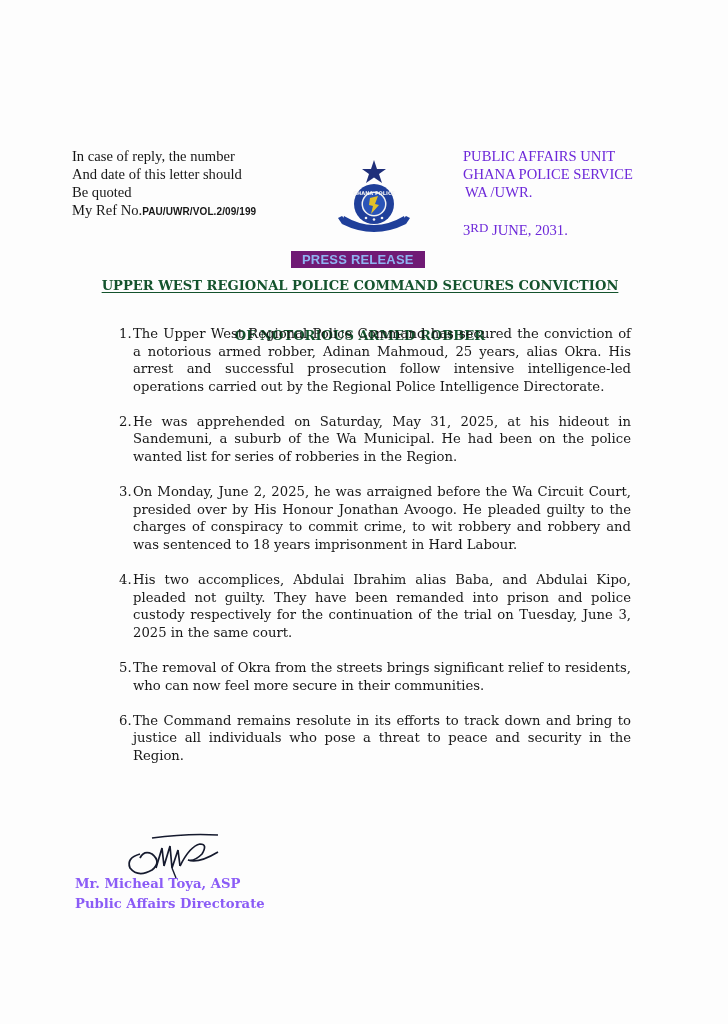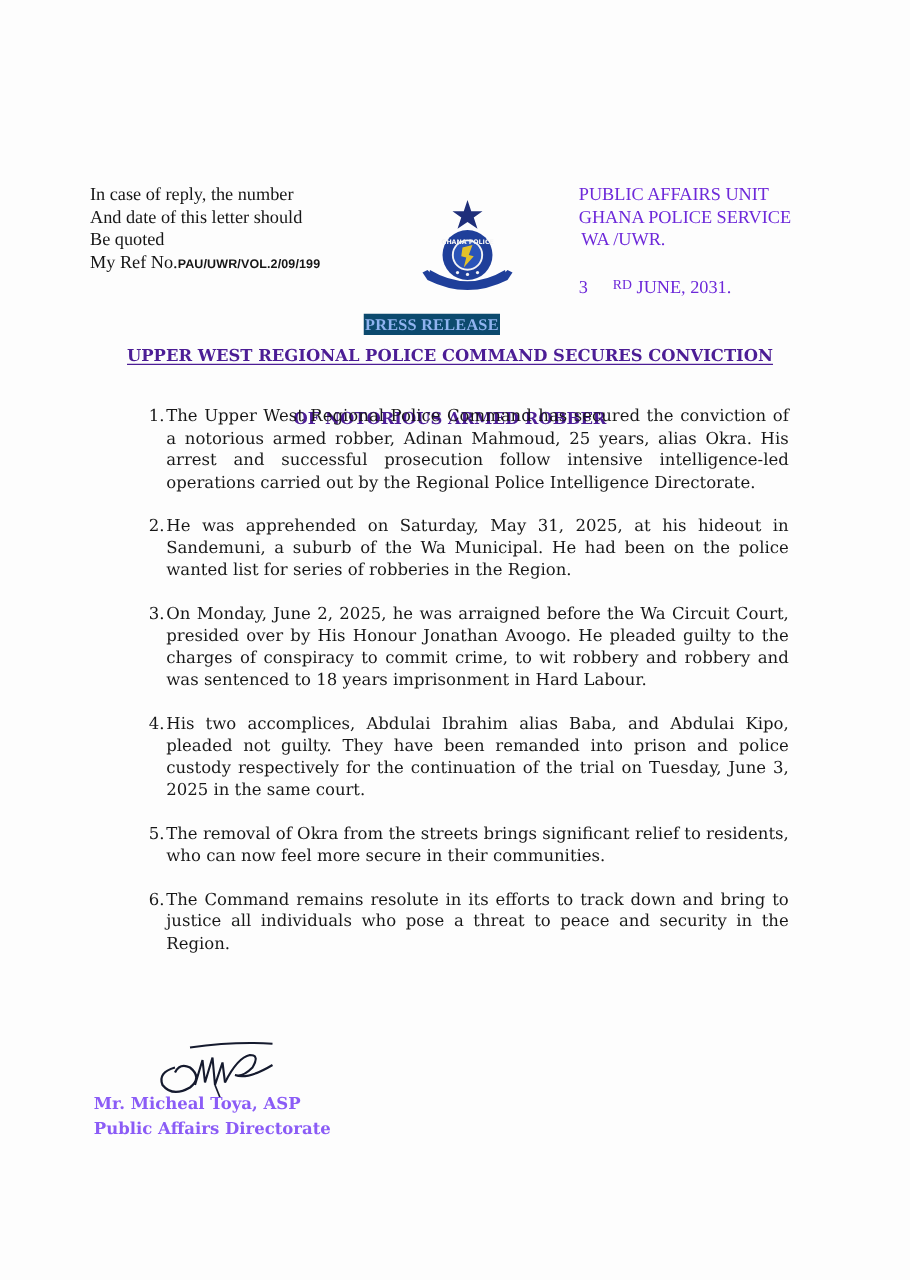--- a/index.html
+++ b/index.html
@@ -44,55 +44,54 @@
     top: 147px;
     font-family: "Liberation Serif", serif;
     font-size: 14.6px;
     line-height: 18px;
     color: #6d28d9;
   }
   .address-block .date {
     margin-top: 18px;
   }
   .date sup {
-    font-size: 11px;
+    font-size: 13px;
     vertical-align: 3px;
-    margin-left: 20px;
   }
   .emblem {
     position: absolute;
     left: 334px;
     top: 158px;
     width: 80px;
     height: 80px;
   }
   .press-badge {
     position: absolute;
     left: 291px;
     top: 251px;
-    background: #0c4a6e;
+    background: #701a75;
     color: #8fb3f0;
-    font-family: Liberation Serif, serif;
+    font-family: Liberation Sans, sans-serif;
     font-weight: bold;
     font-size: 13px;
     line-height: 15px;
-    padding: 1px 1px;
+    padding: 1px 11px;
     letter-spacing: 0.2px;
   }
   .headline {
     position: absolute;
     left: 60px;
     width: 600px;
     top: 277px;
     text-align: center;
     font-family: "DejaVu Serif", serif;
     font-weight: bold;
     font-size: 13.1px;
     line-height: 17px;
-    color: #4c1d95;
+    color: #14532d;
   }
   .headline .line1 {
     text-decoration: underline;
     text-underline-offset: 2px;
     text-decoration-thickness: 1px;
     white-space: nowrap;
   }
   .headline .line2 {
     white-space: nowrap;
     margin-top: 33px;

